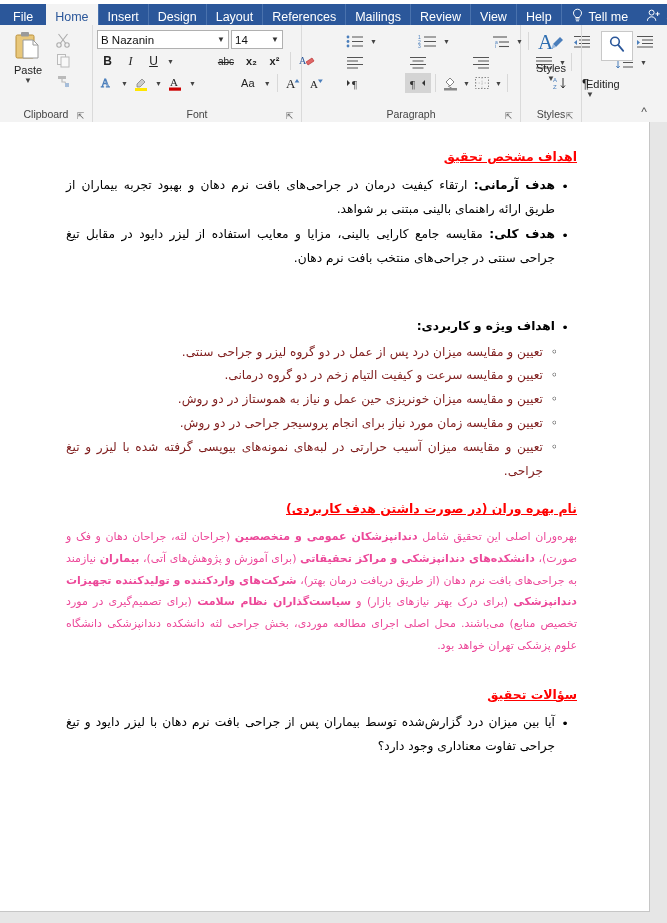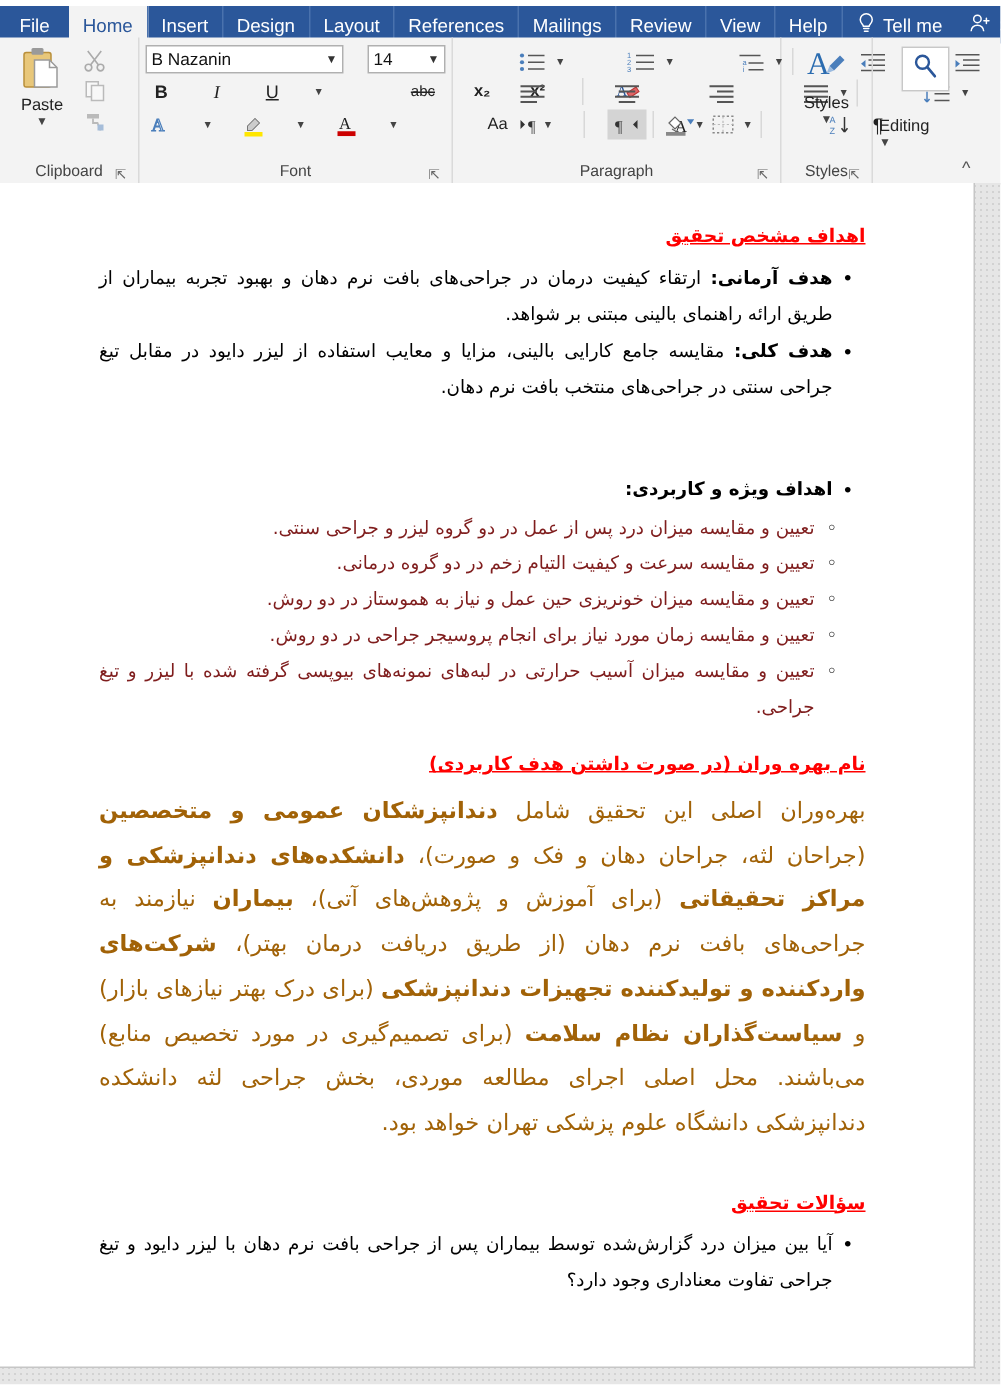--- a/index.html
+++ b/index.html
@@ -66,21 +66,21 @@
   
   .clip-col { display: flex; flex-direction: column; align-items: center; width: 48px; }
   .paste-ic { width: 34px; height: 34px; position: relative; margin-top: 1px; }
   .paste-label { font-size: 11px; color: #222; margin-top: 1px; }
   .caret-sm { font-size: 8px; color: #444; line-height: 8px; margin-top: 1px; }
   .clip-small { display: flex; flex-direction: column; gap: 3px; padding: 4px 2px 0 3px; }
   .clip-small span { width: 17px; height: 17px; display: block; opacity: .45; }
 
   
   .fontgrp { width: 200px; }
-  .font-row { display: flex; align-items: center; gap: 16px; margin-bottom: 2px; }
+  .font-row { display: flex; align-items: center; gap: 2px; margin-bottom: 2px; }
   .combo {
     display: flex; align-items: center; justify-content: space-between;
     height: 19px; background: #fff; border: 1px solid #b0b0b0;
     font-size: 11.5px; color: #111; padding: 0 3px; box-sizing: border-box;
   }
   .combo.name { width: 132px; }
   .combo.size { width: 52px; }
   .combo .cv { overflow: hidden; white-space: nowrap; }
   .combo .cd { font-size: 8px; color: #333; }
   .btn {
@@ -162,21 +162,21 @@
     font-size: 12.2px; color: #7f1d1d; line-height: 1.95;
     text-align: justify;
   }
   ul.l2 > li::before {
     content: "\25E6";
     position: absolute; right: -15px; top: 0;
     font-size: 12px; color: #000;
   }
   .b { font-weight: bold; }
   p.para {
-    margin: 0; font-size: 15px; color: #a16207;
+    margin: 0; font-size: 11px; color: #ec4899;
     line-height: 1.98; text-align: justify;
   }
 </style>
 </head>
 <body>
 
 <div id="app">
 
   <div class="tabbar">
     <div class="tab file">

